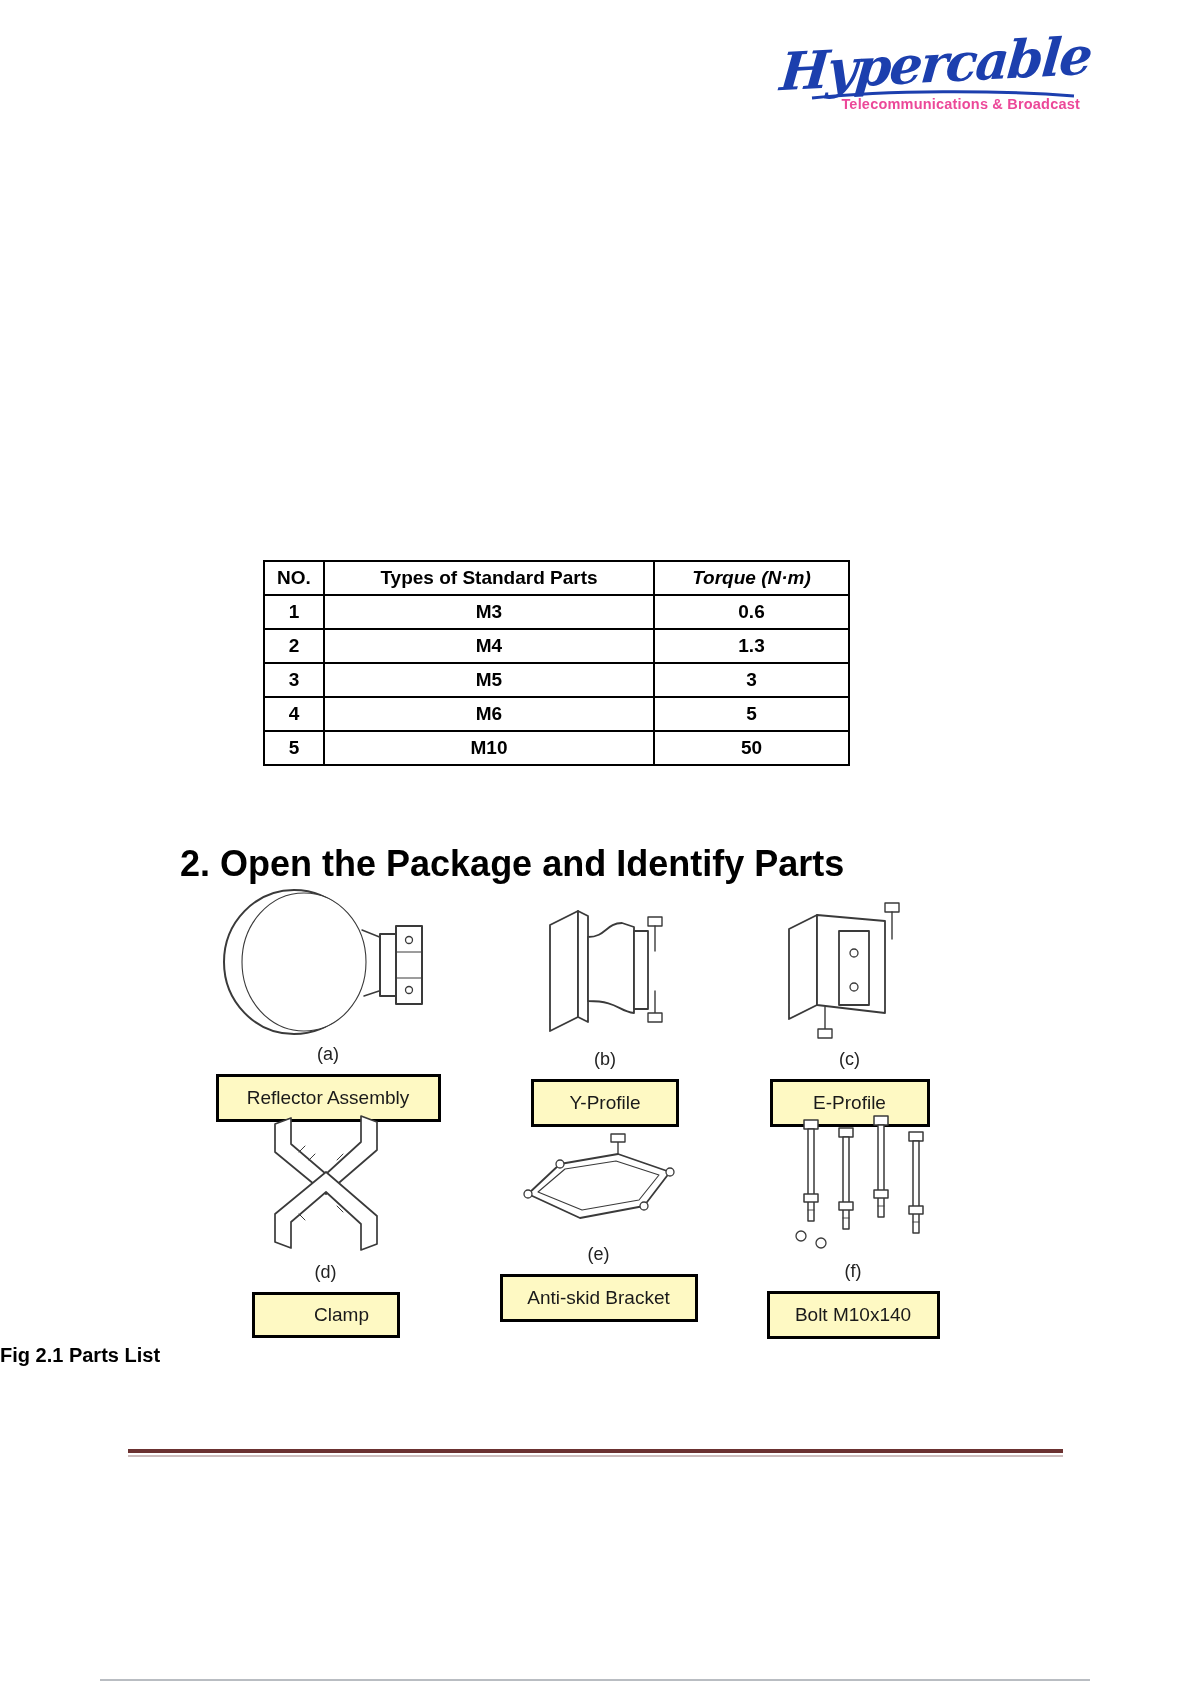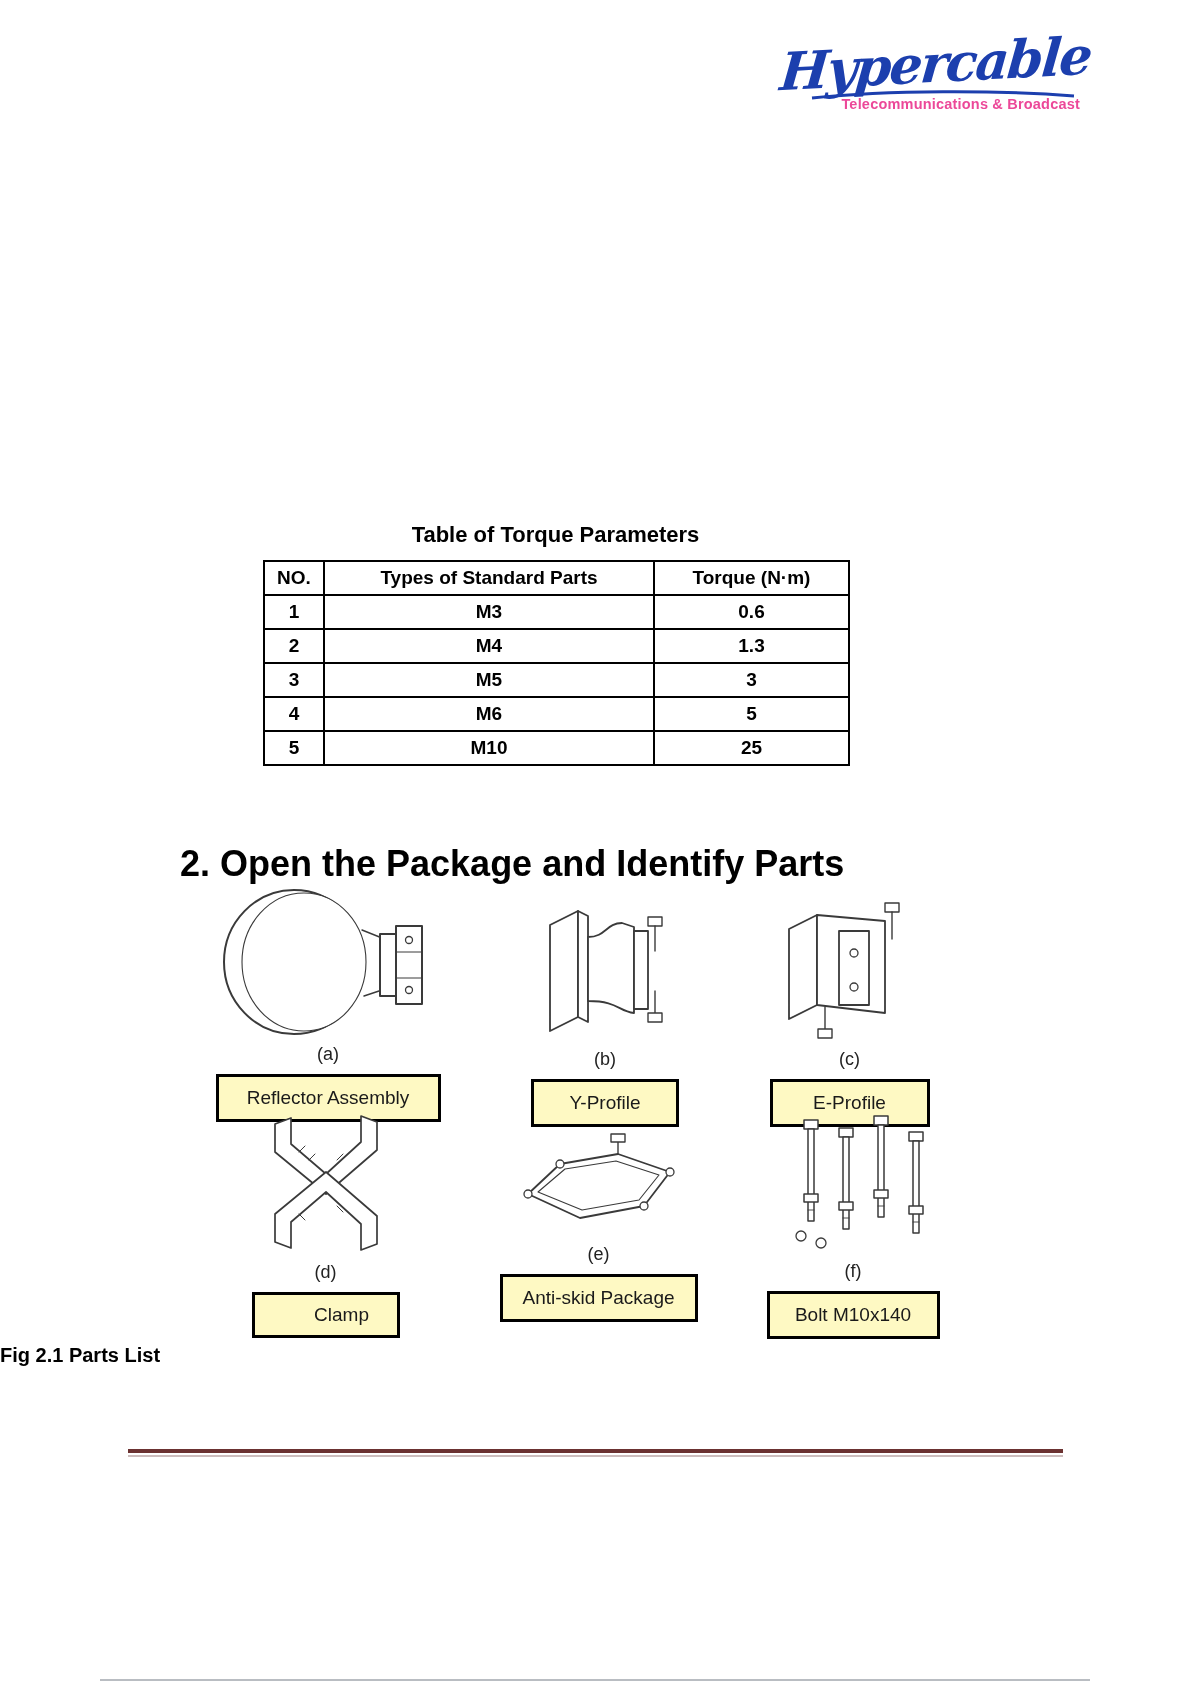--- a/index.html
+++ b/index.html
@@ -69,21 +69,21 @@
   table.torque th, table.torque td {
     border: 2px solid #000;
     font-weight: bold;
     font-size: 19px;
     text-align: center;
     height: 34px;
     padding: 2px 6px;
   }
   .col-no { width: 60px; border-radius: 6px; }
   .col-type { width: 330px; }
-  .col-torque { width: 195px; }
+  .col-torque { width: 195px; font-style: italic; }
 
   
   .section-heading {
     position: absolute;
     left: 180px;
     top: 843px;
     font-size: 36px;
     font-weight: bold;
   }
 
@@ -164,21 +164,20 @@
 <div class="page">
 
   <div class="logo">
     <div class="logo-brand">Hypercable</div>
     <svg class="logo-swash" viewBox="0 0 270 14">
       <path d="M4 10 C 80 2 190 2 266 8" fill="none" stroke="#1c3fae" stroke-width="3"></path>
     </svg>
     <div class="logo-tagline">Telecommunications &amp; Broadcast</div>
   </div>
 
-  <div class="torque-title">Table of Torque Parameters</div>
   <table class="torque">
     <thead>
       <tr>
         <th class="col-no">NO.</th>
         <th class="col-type">Types of Standard Parts</th>
         <th class="col-torque">Torque (N·m)</th>
       </tr>
     </thead>
     <tbody>
       <tr>
@@ -197,21 +196,21 @@
         <td>3</td>
       </tr>
       <tr>
         <td>4</td>
         <td>M6</td>
         <td>5</td>
       </tr>
       <tr>
         <td>5</td>
         <td>M10</td>
-        <td>25</td>
+        <td>50</td>
       </tr>
     </tbody>
   </table>
 
   <div class="section-heading">2. Open the Package and Identify Parts</div>
 
   <div class="part-card card-a">
     <svg class="part-illustration" width="232" height="152" viewBox="0 0 232 152">
       <g class="sketch" stroke-width="2">
         <ellipse cx="82" cy="74" rx="70" ry="72"></ellipse>
@@ -296,21 +295,21 @@
         <circle cx="66" cy="42" r="4" stroke-width="1.3"></circle>
         <circle cx="176" cy="50" r="4" stroke-width="1.3"></circle>
         <circle cx="34" cy="72" r="4" stroke-width="1.3"></circle>
         <circle cx="150" cy="84" r="4" stroke-width="1.3"></circle>
         <line x1="124" y1="32" x2="124" y2="20" stroke-width="1.4"></line>
         <rect x="117" y="12" width="14" height="8" stroke-width="1.4"></rect>
       </g>
     </svg>
     <div class="part-letter">(e)</div>
     <div class="part-label-box box-e">
-      <span>Anti-skid Package</span>
+      <span>Anti-skid Bracket</span>
     </div>
   </div>
 
   <div class="part-card card-f">
     <svg class="part-illustration" width="180" height="155" viewBox="0 0 180 155">
       <g class="sketch" stroke-width="1.5">
         <rect x="41" y="18" width="14" height="9"></rect>
           <rect x="45" y="27" width="6" height="92"></rect>
           <rect x="41" y="92" width="14" height="8"></rect>
         <rect x="76" y="26" width="14" height="9"></rect>

